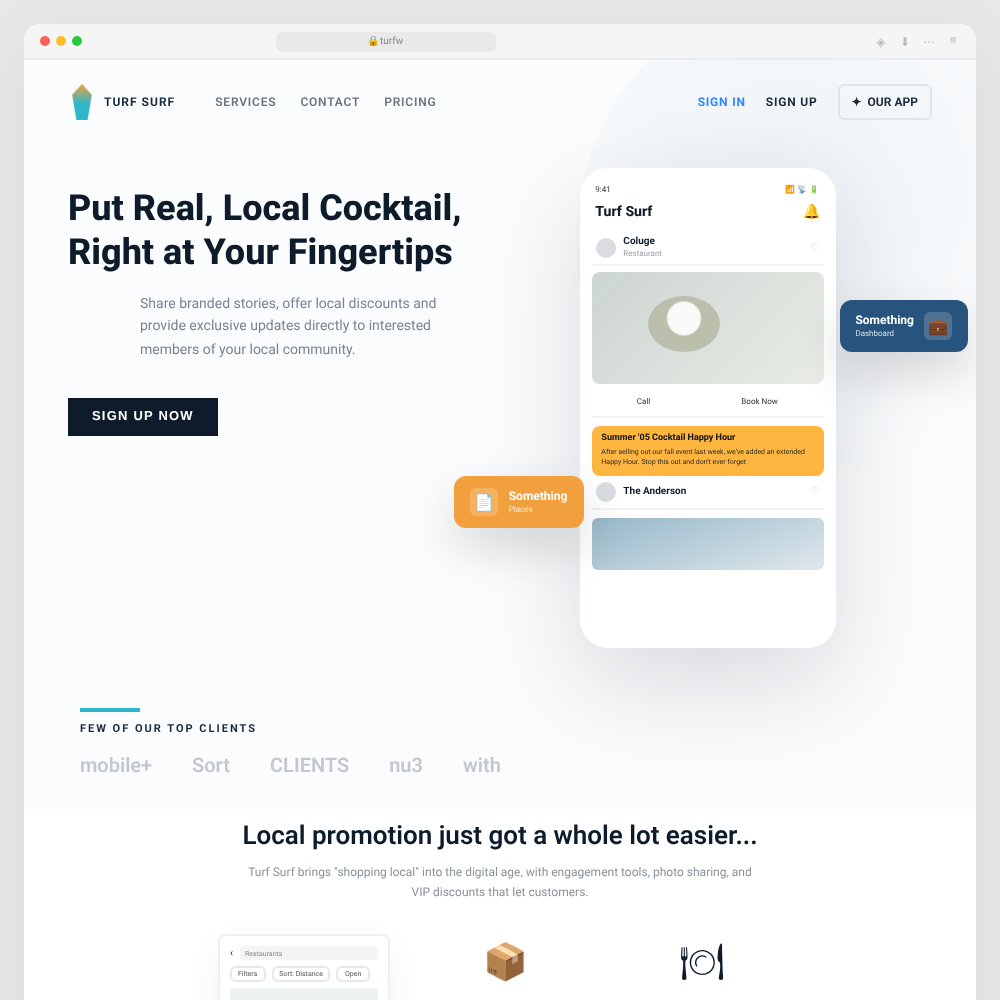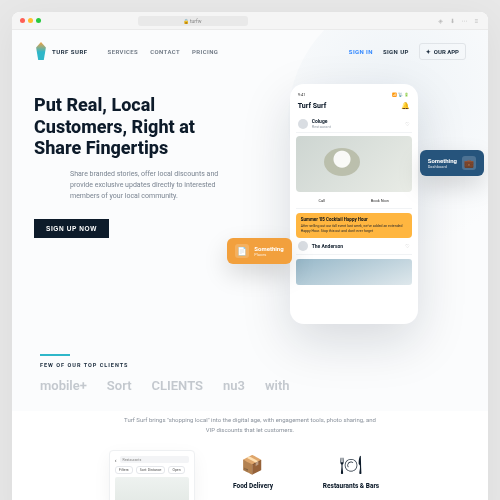--- a/index.html
+++ b/index.html
@@ -172,21 +172,21 @@
   }
 
   .clients {
     padding: 4px 28px 18px;
   }
   .clients-bar {
     height:2px; width:30px; background:#2fb7c9; margin-bottom:6px;
   }
   .clients-label { font-size:5.5px; letter-spacing:1px; font-weight:700; color:#1a2b3c; margin-bottom:10px; }
   .client-row { display:flex; gap:20px; align-items:center; }
-  .client { font-size:13px; color:#c3c8ce; font-weight:600; }
+  .client { font-size:10px; color:#c3c8ce; font-weight:600; }
 
   .section2 {
     padding: 4px 22px 18px;
     text-align: center;
     background: #fff;
   }
   .s2-title { font-size:13px; font-weight:600; color:#0d1b2a; margin-bottom:6px; }
   .s2-sub { font-size:6px; color:#8a929c; max-width:260px; margin:0 auto 16px; line-height:1.6; }
   .feature-row { display:flex; justify-content:center; gap:18px; align-items:flex-start; }
   .feature-card { width:80px; display:flex; flex-direction:column; align-items:center; }
@@ -247,21 +247,21 @@
         <span class="sign-up">SIGN UP</span>
         <span class="our-app">
           <span>✦</span>
           <span>OUR APP</span>
         </span>
       </div>
     </div>
 
     <div class="hero">
       <div class="hero-left">
-        <h1 class="hero-title">Put Real, Local Customers, Right at Share Fingertips</h1>
+        <h1 class="hero-title">Put Real, Local Cocktail, Right at Your Fingertips</h1>
         <p class="hero-sub">Share branded stories, offer local discounts and provide exclusive updates directly to interested members of your local community.</p>
         <button class="cta-btn">SIGN UP NOW</button>
       </div>
 
       <div class="hero-right">
         <div class="phone">
           <div class="phone-status">
             <span>9:41</span>
             <span>📶 📡 🔋</span>
           </div>
@@ -319,20 +319,21 @@
       <div class="client-row">
         <span class="client">mobile+</span>
         <span class="client">Sort</span>
         <span class="client">CLIENTS</span>
         <span class="client">nu3</span>
         <span class="client">with</span>
       </div>
     </div>
 
     <div class="section2">
+      <h2 class="s2-title">Local promotion just got a whole lot easier...</h2>
       <p class="s2-sub">Turf Surf brings "shopping local" into the digital age, with engagement tools, photo sharing, and VIP discounts that let customers.</p>
       <div class="feature-row">
 
         <div class="feature-map">
           <div class="map-head">
             <span style="font-size:5px;">‹</span>
             <div class="map-search">
               <span>Restaurants</span>
             </div>
           </div>

